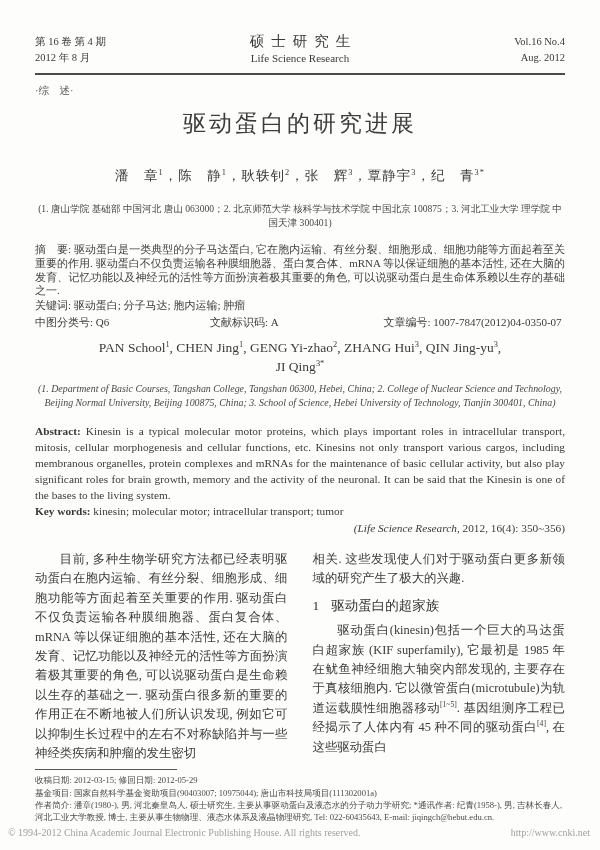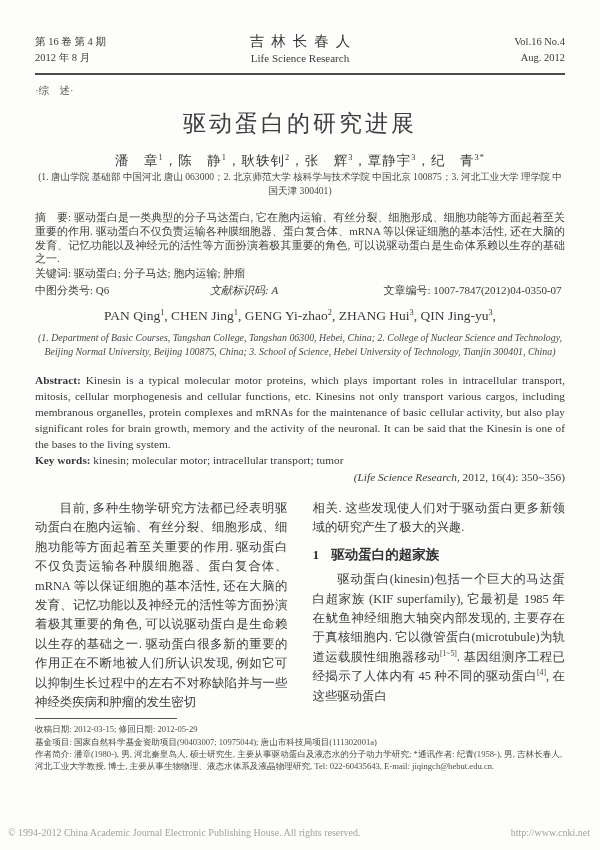--- a/index.html
+++ b/index.html
@@ -19,45 +19,45 @@
   .jheader .left{text-align:left;width:130px;}
   .jheader .right{text-align:right;width:130px;}
   .jheader .center{text-align:center;flex:1;}
   .jname-cn{font-size:14.5px;letter-spacing:7px;padding-left:7px;}
   .jname-en{font-size:11px;margin-top:1px;}
   .header-rule{border:none;border-top:2.2px solid #4c4c4c;margin:7px 0 0 0;}
   
   .article-type{font-size:10.5px;margin-top:9px;color:#555;}
   
   .title-cn{text-align:center;font-size:23px;letter-spacing:3px;margin-top:10px;color:#3c3c3c;}
-  .authors-cn{text-align:center;font-size:13.5px;margin-top:13px;letter-spacing:1px;}
+  .authors-cn{text-align:center;font-size:13.5px;margin-top:28px;letter-spacing:1px;}
   sup{font-size:0.62em;vertical-align:super;line-height:0;}
-  .affil-cn{text-align:center;font-size:9.6px;line-height:13.5px;margin-top:0;color:#474747;}
+  .affil-cn{text-align:center;font-size:9.6px;line-height:13.5px;margin-top:17px;color:#474747;}
   
   .abstract-cn{margin-top:14px;font-size:11px;line-height:13.8px;text-align:justify;color:#3e3e3e;}
   .abstract-cn .lbl{letter-spacing:0px;}
   .kw-cn{font-size:11px;line-height:13.8px;margin-top:1px;}
   .class-row{display:flex;font-size:11px;margin-top:2px;}
   .class-row .c1{width:175px;}
-  .class-row .c2{width:170px;font-style:italic;}
+  .class-row .c2{width:170px;}
   .class-row .c3{flex:1;text-align:center;}
   
   .title-en{text-align:center;font-size:17.5px;font-weight:bold;margin-top:15px;color:#333;}
   .authors-en{text-align:center;font-size:13.5px;line-height:19px;margin-top:8px;}
   .affil-en{text-align:center;font-style:italic;font-size:9.9px;line-height:14.5px;margin-top:6px;color:#474747;}
   .abstract-en{margin-top:12px;font-size:11.3px;line-height:16px;text-align:justify;}
   .kw-en{font-size:11.3px;line-height:16px;}
   .citation{font-size:11.3px;line-height:16px;text-align:right;margin-top:1px;}
   .citation .it{font-style:italic;}
   
   .body-cols{display:flex;gap:25px;margin-top:14px;}
   .col{width:258.5px;font-size:12.4px;line-height:19.4px;text-align:justify;color:#3a3a3a;}
   .col p{margin:0;}
   .indent{text-indent:2em;}
-  .sec-head{font-size:13.5px;font-weight:bold;margin:7px 0 6px 0;color:#333;}
+  .sec-head{font-size:13.5px;font-weight:normal;margin:7px 0 6px 0;color:#333;}
   .sec-head .num{margin-right:12px;}
   
   .footnote{margin-top:6px;}
   .fn-rule{border:none;border-top:1px solid #555;width:142px;margin:0 0 4px 0;}
   .footnote div{font-size:8.6px;line-height:12.2px;color:#4a4a4a;}
   
   .copyright{
     position:absolute;left:8px;right:10px;bottom:12px;
     display:flex;justify-content:space-between;
     font-size:10px;color:#a0a09e;
@@ -67,21 +67,21 @@
 <body>
 
 <div class="page">
 
   <div class="jheader">
     <div class="left">
       <div>第 16 卷 第 4 期</div>
       <div>2012 年 8 月</div>
     </div>
     <div class="center">
-      <div class="jname-cn">吉林长春人</div>
+      <div class="jname-cn">硕士研究生</div>
       <div class="jname-en">Life Science Research</div>
     </div>
     <div class="right">
       <div>Vol.16  No.4</div>
       <div>Aug. 2012</div>
     </div>
   </div>
   <hr class="header-rule">
 
   <div class="article-type">·综　述·</div>
@@ -104,21 +104,24 @@
   </div>
   <div class="class-row">
     <span class="c1">中图分类号: Q6</span>
     <span class="c2">文献标识码: A</span>
     <span class="c3">文章编号: 1007-7847(2012)04-0350-07</span>
   </div>
 
 
   <div class="authors-en">
     <div>
-      <span><span>PAN Qing</span><sup>1</sup><span>, </span></span><span><span>CHEN Jing</span><sup>1</sup><span>, </span></span><span><span>GENG Yi-zhao</span><sup>2</sup><span>, </span></span><span><span>ZHANG Hui</span><sup>3</sup><span>, </span></span><span><span>QIN Jing-yu</span><sup>3</sup><span>,</span></span>
+      <span><span>PAN School</span><sup>1</sup><span>, </span></span><span><span>CHEN Jing</span><sup>1</sup><span>, </span></span><span><span>GENG Yi-zhao</span><sup>2</sup><span>, </span></span><span><span>ZHANG Hui</span><sup>3</sup><span>, </span></span><span><span>QIN Jing-yu</span><sup>3</sup><span>,</span></span>
+    </div>
+    <div>
+      <span><span>JI Qing</span><sup>3*</sup><span></span></span>
     </div>
   </div>
 
   <div class="affil-en">(1. Department of Basic Courses, Tangshan College, Tangshan 06300, Hebei, China; 2. College of Nuclear Science and Technology, Beijing Normal University, Beijing 100875, China; 3. School of Science, Hebei University of Technology, Tianjin 300401, China)</div>
 
   <div class="abstract-en">
     <b>Abstract:</b><span> Kinesin is a typical molecular motor proteins, which plays important roles in intracellular transport, mitosis, cellular morphogenesis and cellular functions, etc. Kinesins not only transport various cargos, including membranous organelles, protein complexes and mRNAs for the maintenance of basic cellular activity, but also play significant roles for brain growth, memory and the activity of the neuronal. It can be said that the Kinesin is one of the bases to the living system.</span>
   </div>
   <div class="kw-en">
     <b>Key words:</b><span> kinesin; molecular motor; intracellular transport; tumor</span>

